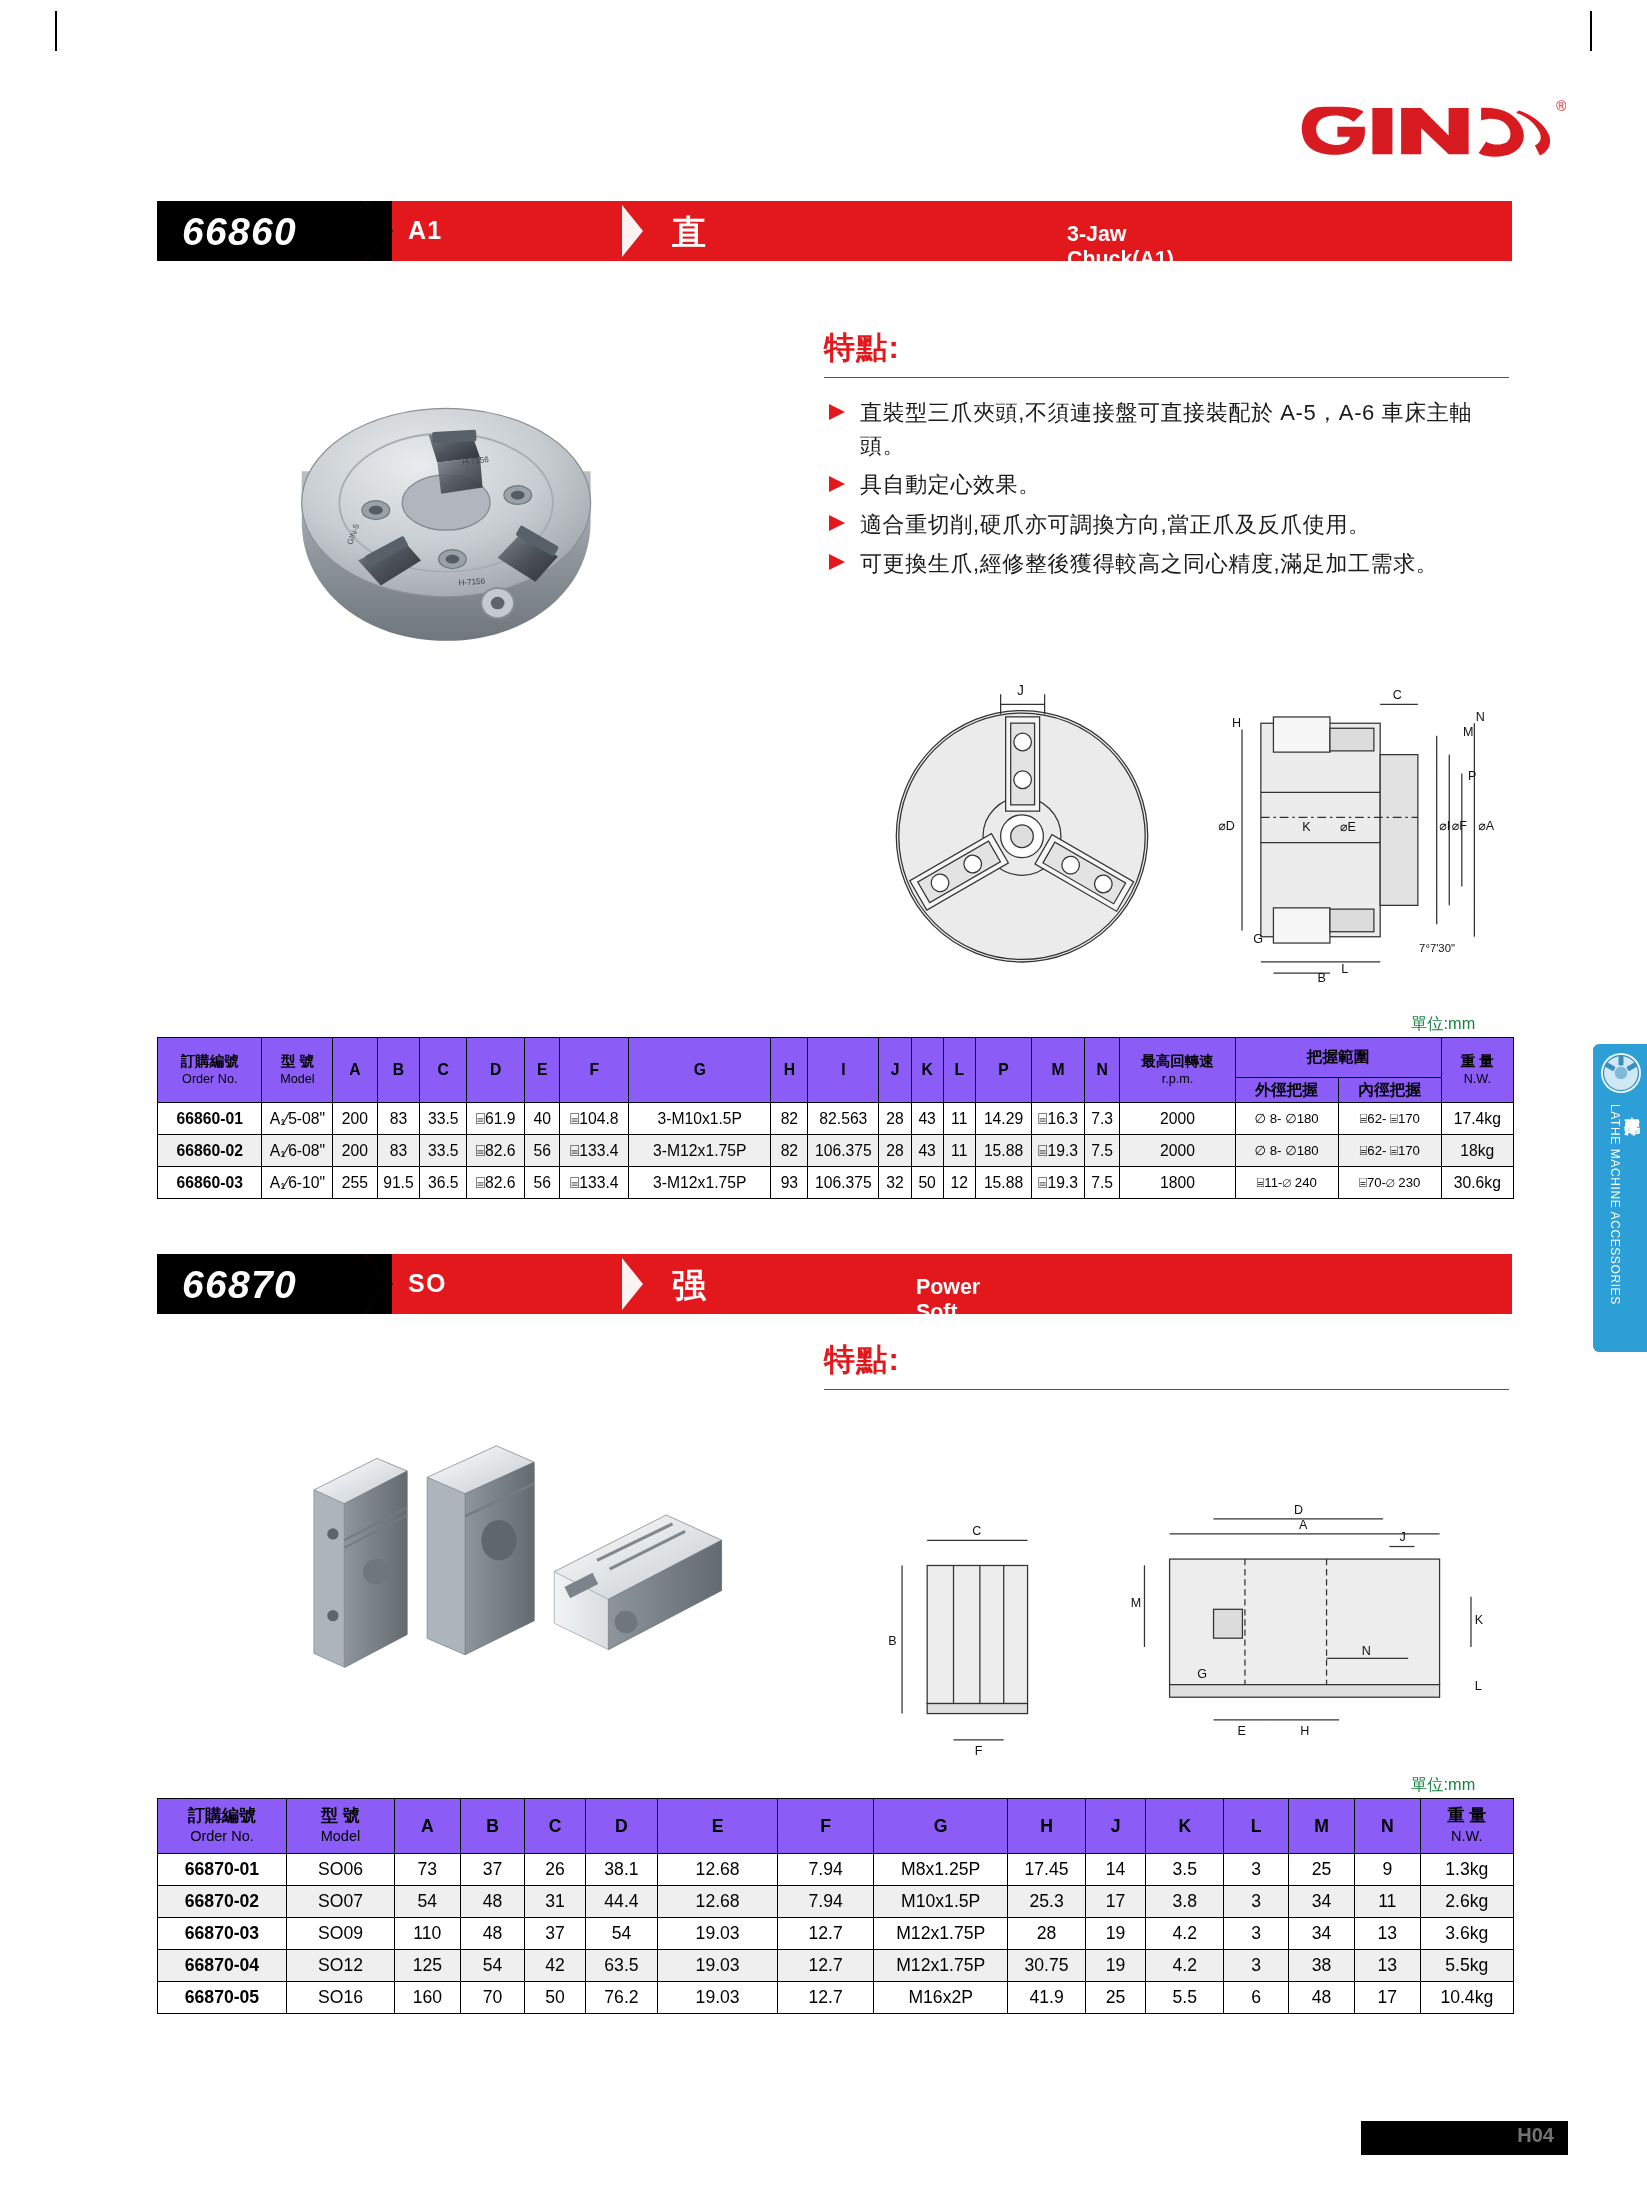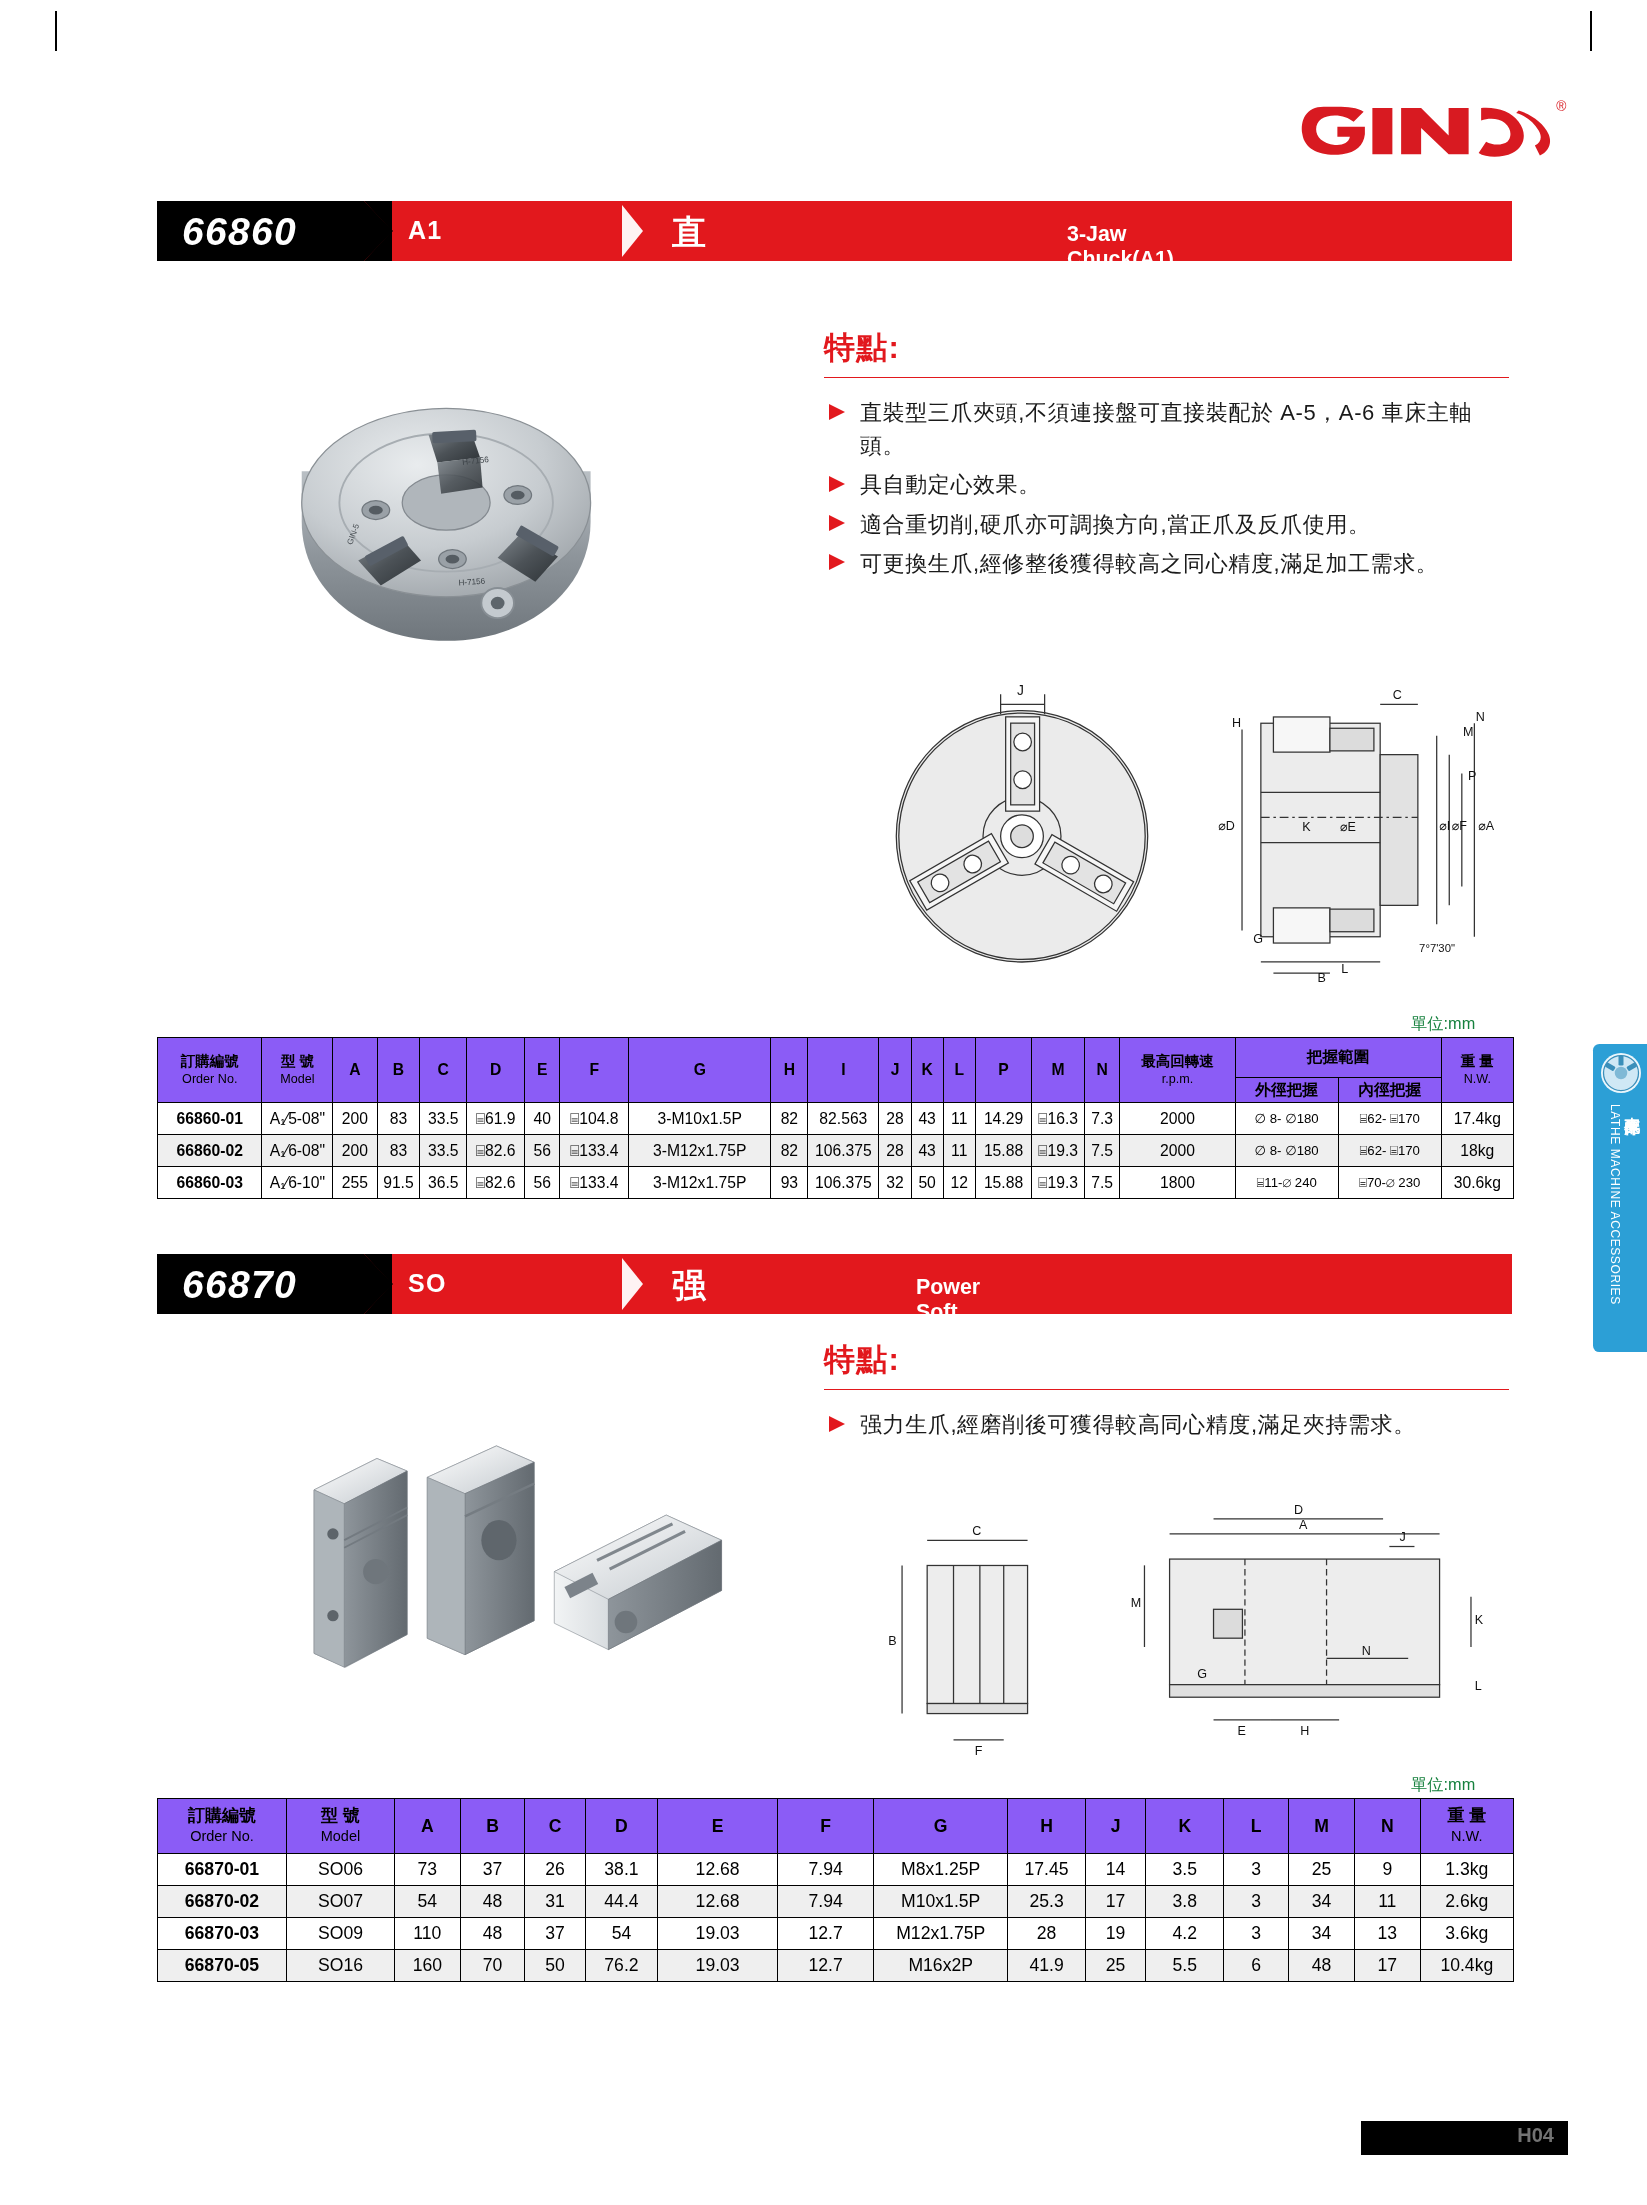--- a/index.html
+++ b/index.html
@@ -489,23 +489,20 @@
         <polygon points="538,344 718,250 718,330 538,424" fill="url(#jside)" stroke="#6e757b"></polygon>
         <path d="M520 282 L640 224 M540 296 L660 236" stroke="#80878d" stroke-width="5" fill="none"></path>
         <circle cx="566" cy="380" r="18" fill="#6f767c"></circle>
         <rect x="470" y="312" width="50" height="20" fill="#7c838a" transform="rotate(-27 495 322)"></rect>
       </g>
     </svg>
   </div>
 
   <div class="feat-title" style="left:824px;top:1339px;">特點:</div>
   <div class="feat-underline" style="left:824px;top:1389px;width:685px;"></div>
-  <div class="feat-list" style="left:824px;top:1408px;width:685px;">
-    <div class="feat-item"><span class="tri"></span><span>强力生爪,經磨削後可獲得較高同心精度,滿足夾持需求。</span></div>
-  </div>
 
   <div class="dwg" style="left:858px;top:1509px;">
     <svg width="245" height="251" viewBox="0 0 390 400">
       <g stroke="#333" fill="none" stroke-width="2">
         <rect x="110" y="90" width="160" height="220" fill="#ededed"></rect>
         <path d="M152 90 L152 310 M194 90 L194 310 M232 90 L232 310"></path>
         <rect x="110" y="310" width="160" height="16" fill="#e0e0e0"></rect>
 
         <path d="M110 50 L270 50"></path>
         <path d="M70 90 L70 326"></path>
@@ -629,20 +626,38 @@
         <td>M12x1.75P</td>
         <td>28</td>
         <td>19</td>
         <td>4.2</td>
         <td>3</td>
         <td>34</td>
         <td>13</td>
         <td>3.6kg</td>
       </tr>
       <tr>
+        <td class="ordno" style="font-size:17.6px;">66870-04</td>
+        <td>SO12</td>
+        <td>125</td>
+        <td>54</td>
+        <td>42</td>
+        <td>63.5</td>
+        <td>19.03</td>
+        <td>12.7</td>
+        <td>M12x1.75P</td>
+        <td>30.75</td>
+        <td>19</td>
+        <td>4.2</td>
+        <td>3</td>
+        <td>38</td>
+        <td>13</td>
+        <td>5.5kg</td>
+      </tr>
+      <tr>
         <td class="ordno" style="font-size:17.6px;">66870-05</td>
         <td>SO16</td>
         <td>160</td>
         <td>70</td>
         <td>50</td>
         <td>76.2</td>
         <td>19.03</td>
         <td>12.7</td>
         <td>M16x2P</td>
         <td>41.9</td>

